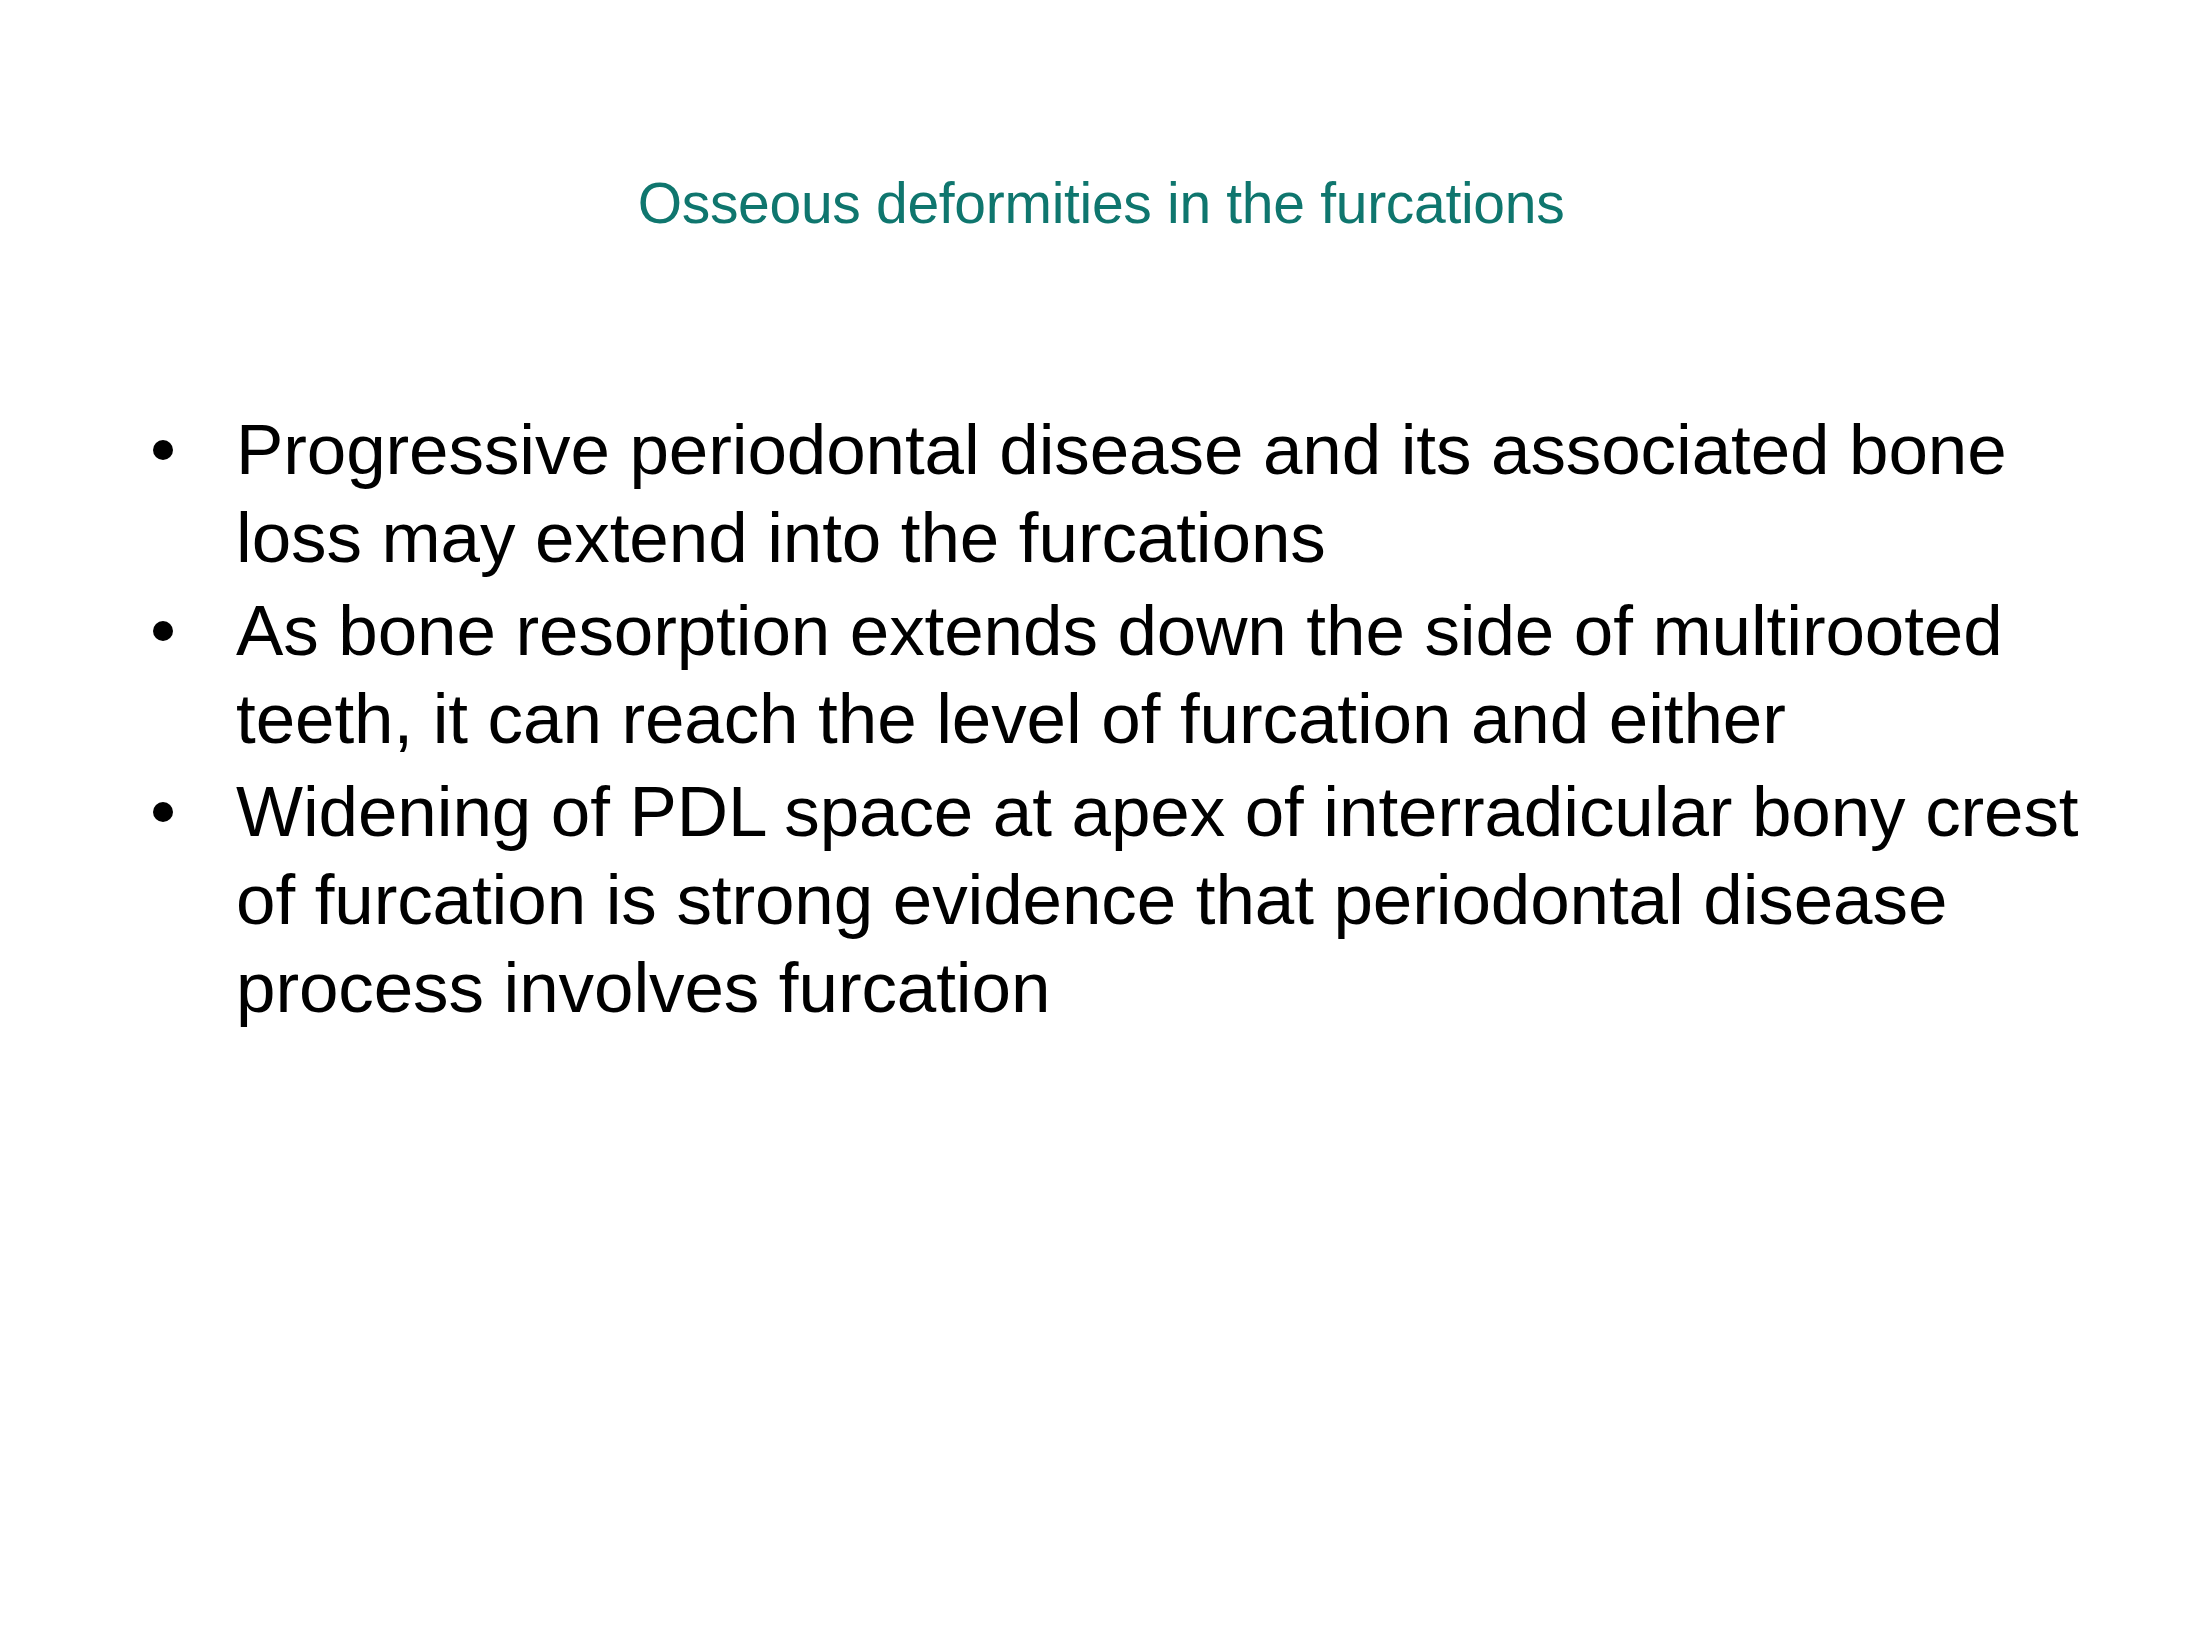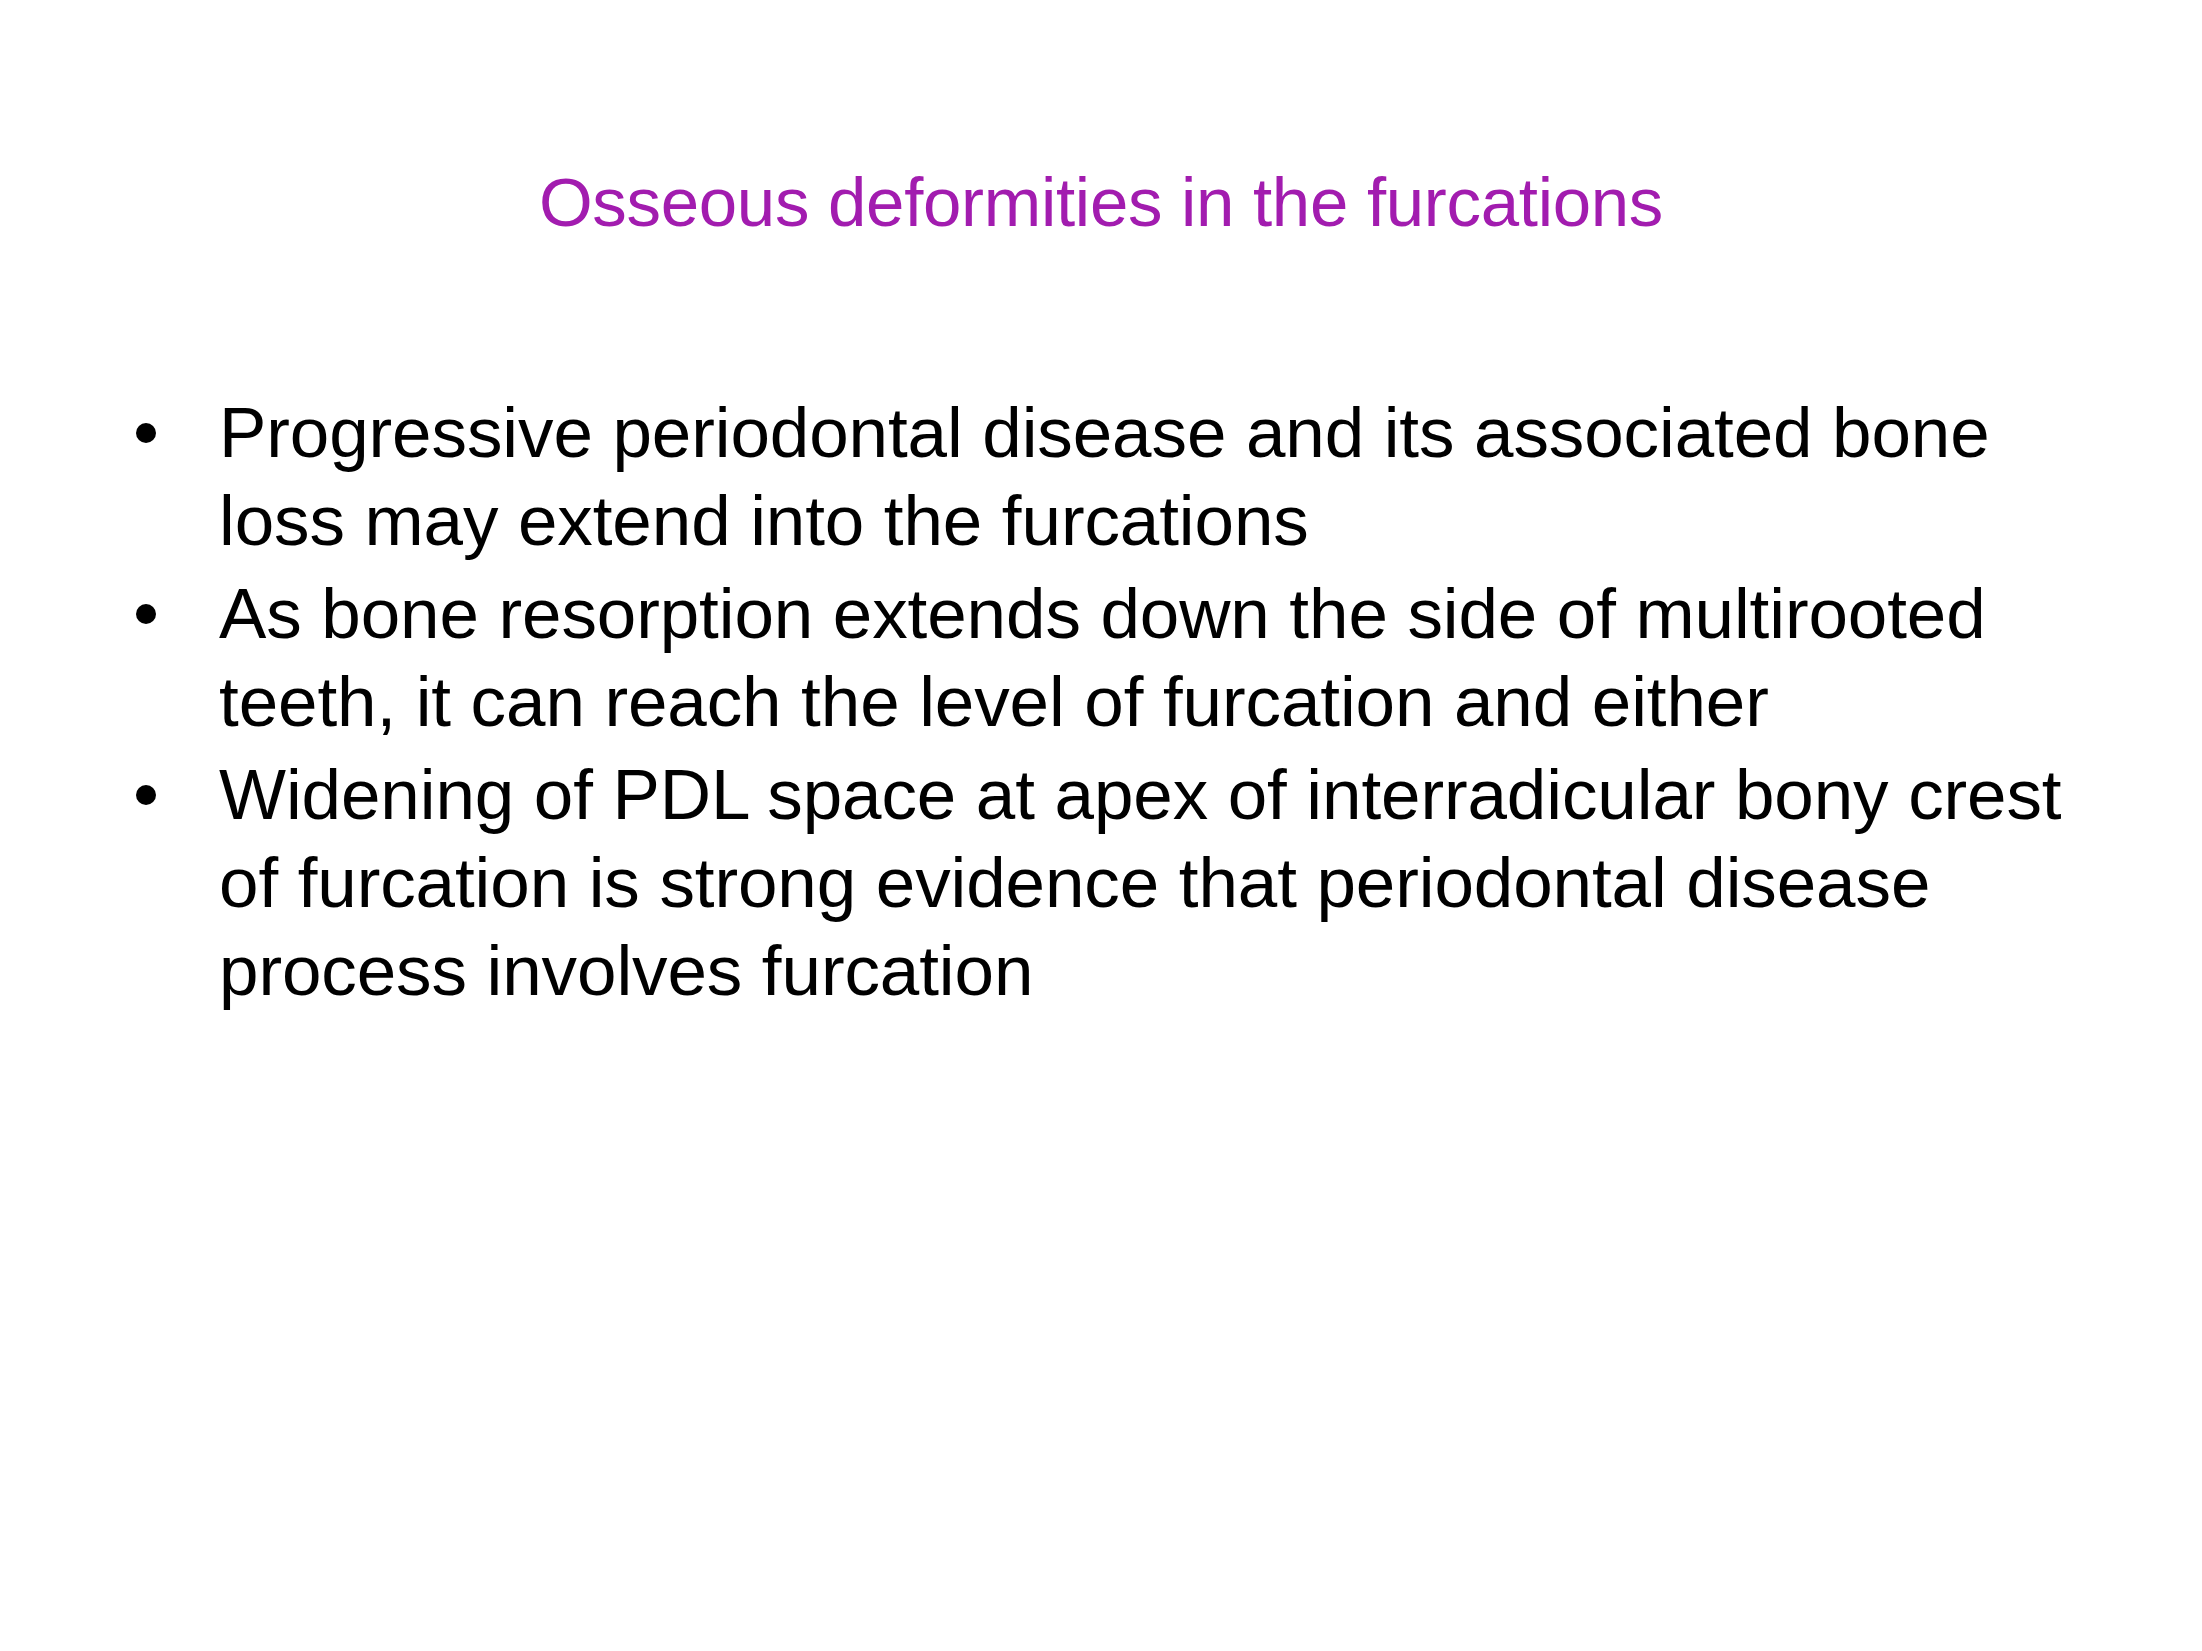--- a/index.html
+++ b/index.html
@@ -22,38 +22,38 @@
     width: 2203px;
     height: 1652px;
     background: #ffffff;
     box-sizing: border-box;
   }
 
   
   .slide-title {
     position: absolute;
     left: 172px;
-    top: 116px;
+    top: 132px;
     width: 1858px;
     text-align: center;
-    font-size: 69px;
+    font-size: 57px;
     line-height: 1.18;
     font-weight: 400;
     letter-spacing: -0.3px;
-    color: #a21caf;
+    color: #0f766e;
     white-space: nowrap;
   }
 
   
   .body-list {
     position: absolute;
     left: 129px;
     top: 389px;
     width: 1970px;
-    margin: 0;
+    margin: 17px;
     padding: 0;
     list-style: none;
   }
 
   .bullet-item {
     position: relative;
     padding-left: 90px;
     margin: 0 0 5.2px 0;
     font-size: 71px;
     line-height: 88px;

